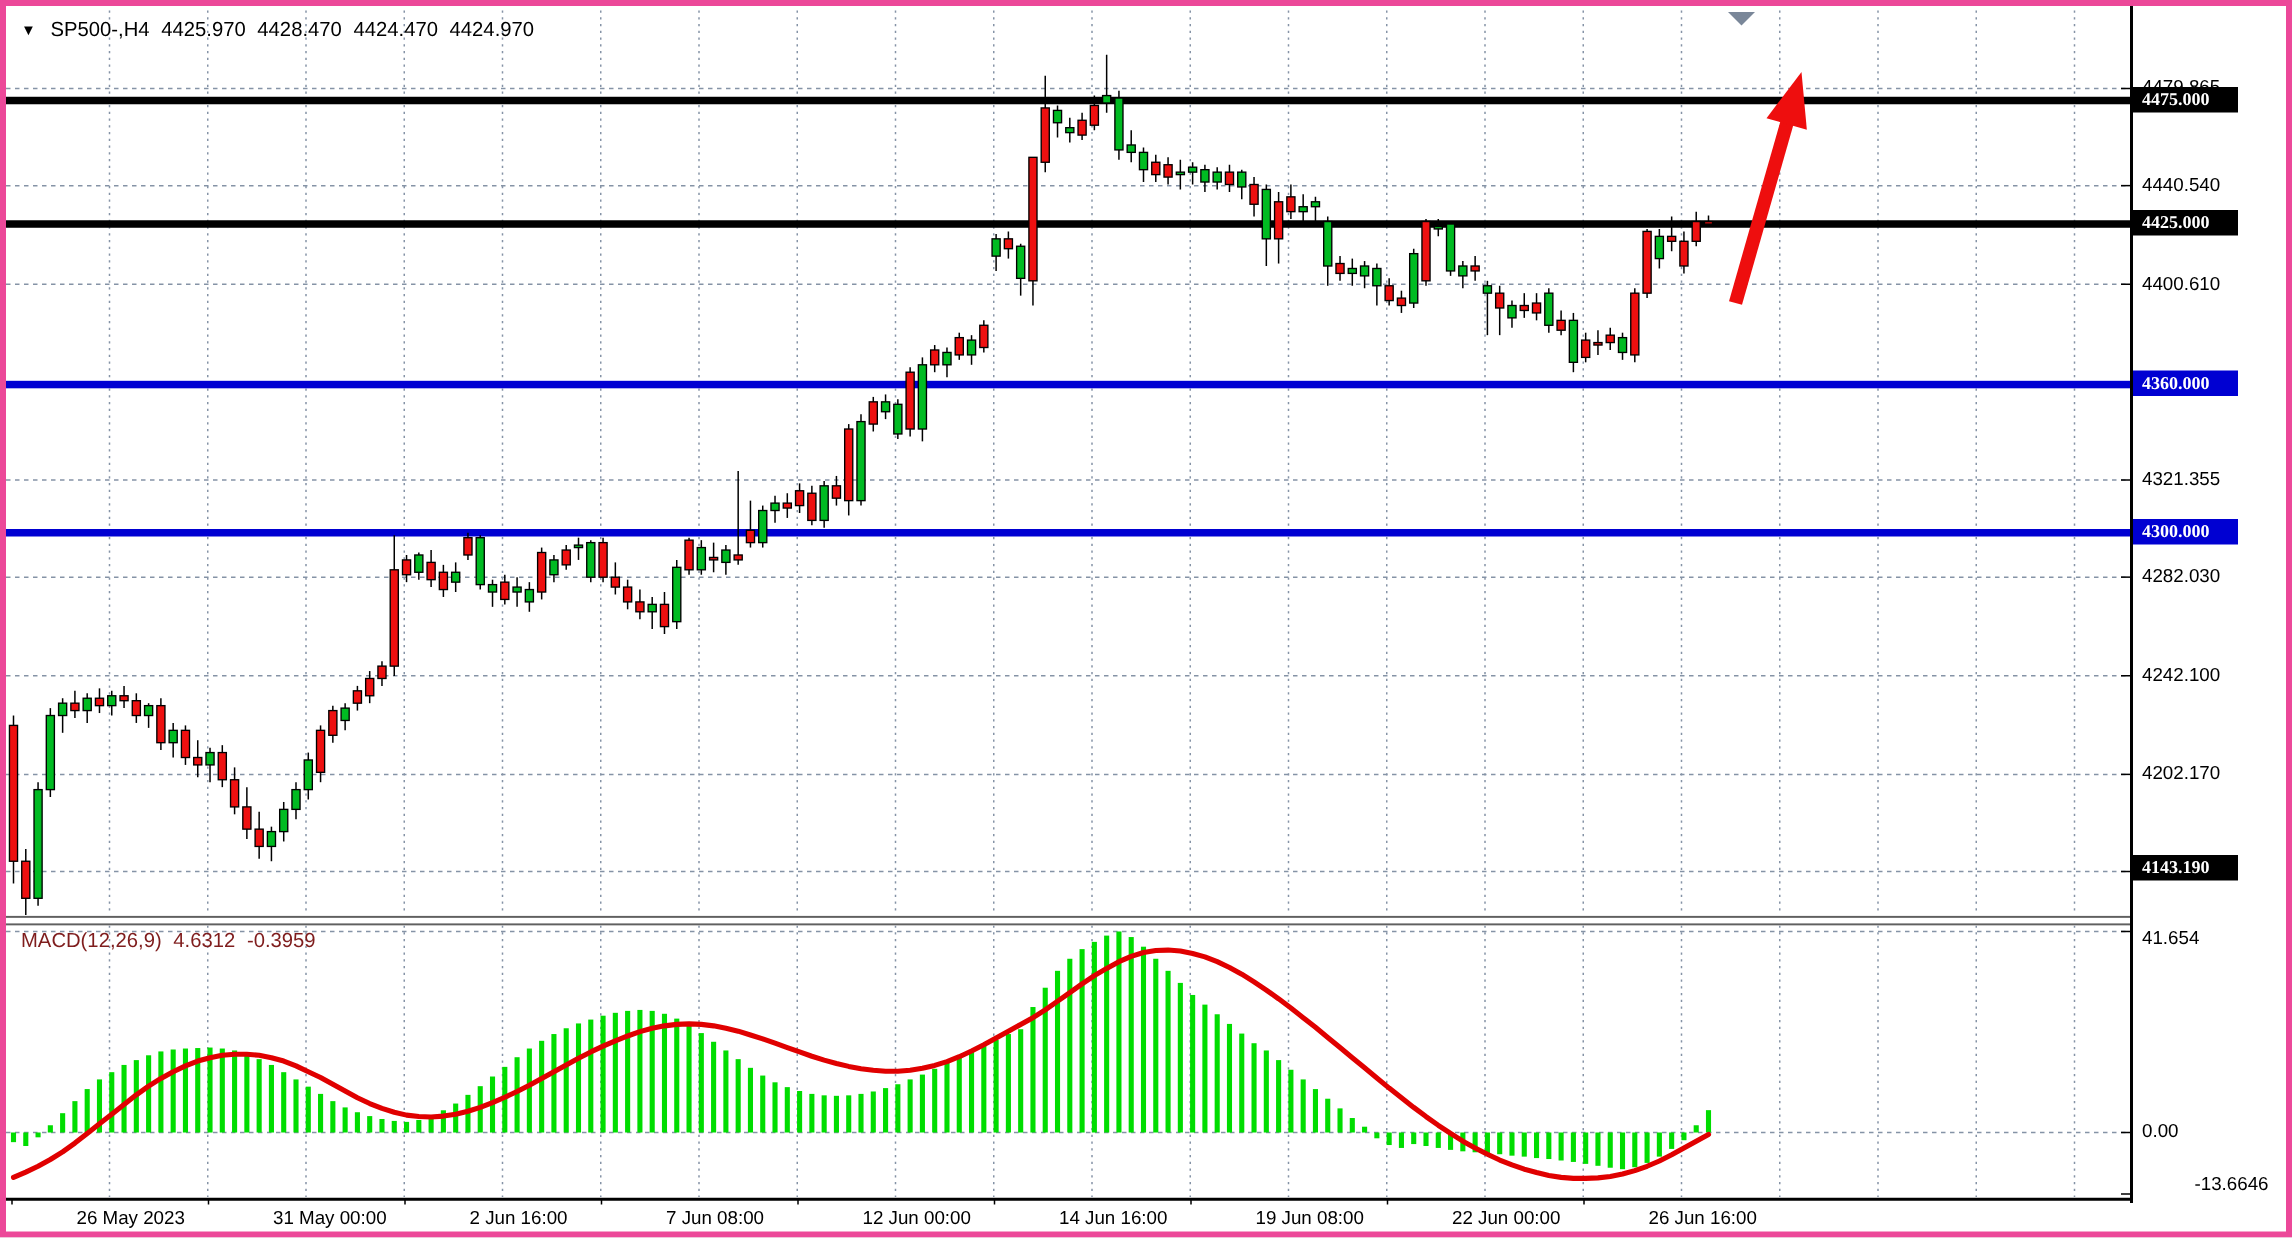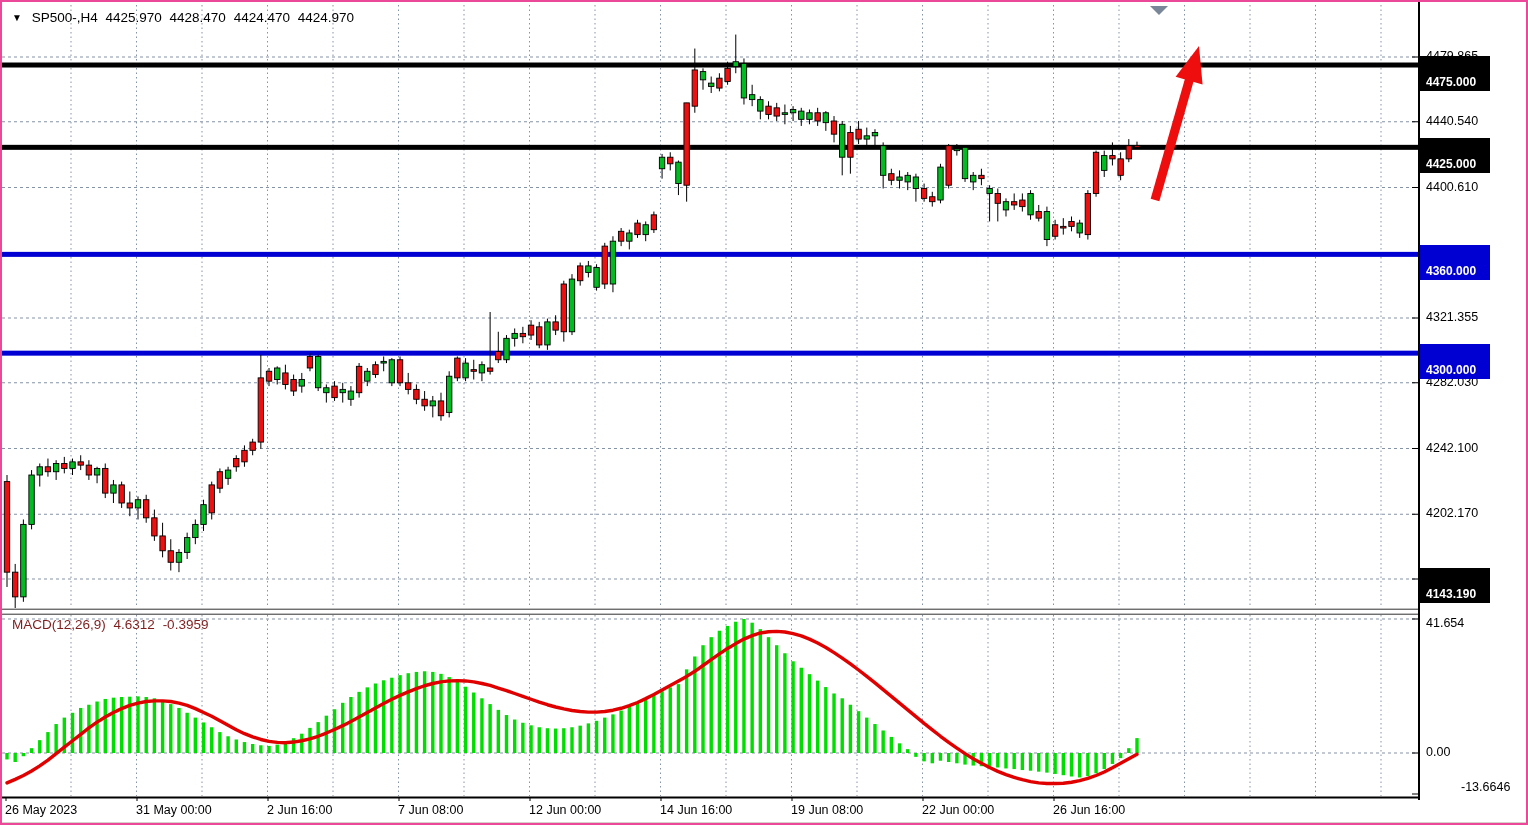--- a/index.html
+++ b/index.html
@@ -1,28 +1,28 @@
 <!DOCTYPE html>
 <html><head>
 <meta charset="utf-8">
 <style>
   html,body{margin:0;padding:0;background:#e8e8e8;}
   #window{position:relative;width:1528px;height:825px;background:#ffffff;
     font-family:"Liberation Sans","DejaVu Sans",sans-serif;overflow:hidden;
-    border:2px solid #ec4899;box-sizing:border-box;}
+    border:4px solid #ec4899;box-sizing:border-box;}
   #plot{position:absolute;left:0;top:0;}
   .title-line{position:absolute;left:10px;top:8px;font-size:13.5px;color:#000;white-space:nowrap;}
   .title-line .tri{font-size:10px;position:relative;top:-1px;margin-right:6px;}
   .title-line span{margin-right:4px;}
   .macd-label{position:absolute;left:10px;top:615px;font-size:13.5px;color:#7f1d1d;white-space:nowrap;}
   .macd-label span{margin-right:4px;}
   .ylabel{position:absolute;left:1424px;font-size:12.5px;color:#000;white-space:nowrap;}
   .badge{position:absolute;left:1418px;font-size:12px;font-weight:bold;color:#fff;
-    padding:20px 6px 2px 6px;min-width:58px;text-align:left;line-height:13px;}
-  .xlabel{position:absolute;top:801px;font-size:12.5px;color:#000;white-space:nowrap;}
+    padding:2px 6px 2px 6px;min-width:58px;text-align:left;line-height:13px;font-family:Liberation Serif, serif;}
+  .xlabel{position:absolute;top:801px;font-size:12.5px;color:#000;white-space:nowrap;margin-left:44px;}
   #axis-strip{position:absolute;left:1416px;top:0;width:2px;height:798px;background:#000;}
   #bottom-strip{position:absolute;left:0;top:820px;width:1528px;height:5px;background:#d6d2ca;}
 </style>
 </head>
 <body>
 
 <div id="window">
 
   <svg id="plot" width="1416" height="799">
     <defs>

